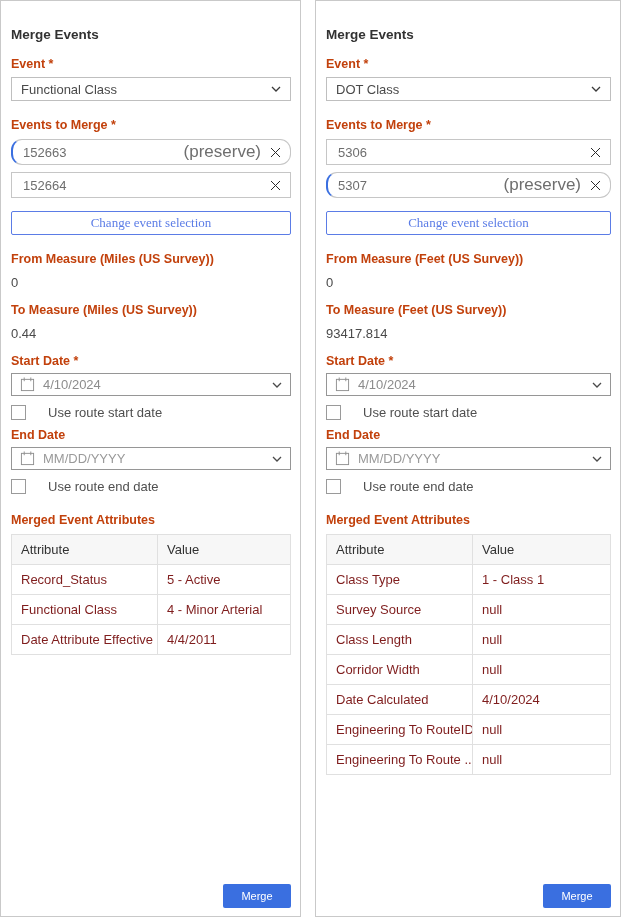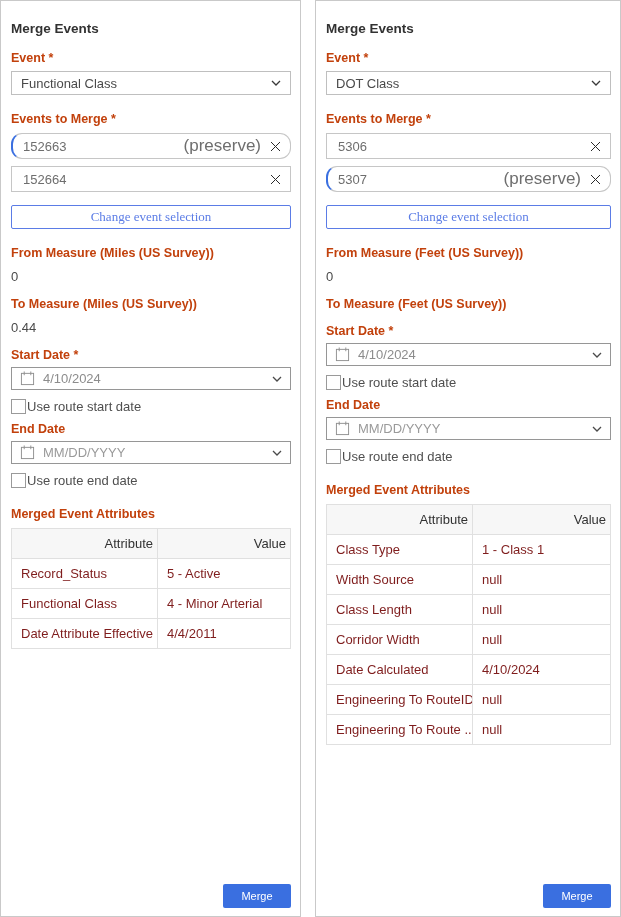--- a/index.html
+++ b/index.html
@@ -14,21 +14,21 @@
     border:1px solid #c9c9c9;
     background:#fff;
     height:917px;
     display:flex; flex-direction:column;
     padding:10px 9px 4px 10px;
   }
   .panel.left  { width:301px; }
   .panel.right { width:306px; }
 
   .panel-title {
-    font-size:13.5px; font-weight:600; color:#323232; margin-top:10px;
+    font-size:13.5px; font-weight:600; color:#323232; margin-top:16px;
   }
   .field-label {
     font-size:12.5px; font-weight:700; color:#c2410c; margin-top:17px;
   }
   .select-box {
     margin-top:6px; height:22px;
     border:1px solid #bfbfbf;
     display:flex; align-items:center; justify-content:space-between;
     padding:0 9px; font-size:13px; color:#4a4a4a;
     cursor:pointer; background:#fff;
@@ -55,37 +55,37 @@
   .value-text { font-size:13px; color:#4a4a4a; margin-top:9px; }
   .date-box {
     margin-top:5px; height:21px; box-sizing:content-box;
     border:1px solid #969696;
     display:flex; align-items:center; gap:8px; padding:0 8px;
     font-size:13px; color:#8c8c8c; cursor:pointer; background:#fff;
   }
   .date-box .chev { margin-left:auto; color:#4a4a4a; }
   .cal-icon { display:flex; color:#8f8f8f; flex:none; }
   .checkbox-row {
-    display:flex; align-items:center; gap:1px; margin-top:9px;
+    display:flex; align-items:center; gap:22px; margin-top:9px;
     font-size:13px; color:#4f4f4f;text-align:right;
   }
   .checkbox {
     width:13px; height:13px; flex:none;
     border:1px solid #9a9a9a; background:#fff; cursor:pointer;
   }
   .attr-table {
     margin-top:7px; width:100%;
     border-collapse:collapse; table-layout:fixed; font-size:13px;
   }
   .attr-table th, .attr-table td {
     border:1px solid #e0e0e0; height:29px;
     padding:0 4px 0 9px; text-align:left;
     overflow:hidden; white-space:nowrap;
   }
-  .attr-table th { background:#f7f7f7; color:#323232; font-weight:400;text-align:right; }
+  .attr-table th { background:#f7f7f7; color:#323232; font-weight:400; }
   .attr-table td { color:#7f1d1d; }
   .attr-table col.c1 { width:146px; }
   .merge-row {
     margin-top:auto; display:flex; justify-content:flex-end; padding-bottom:4px;
   }
   .merge-btn {
     background:#3a6fe0; border:none; border-radius:2px;
     color:#ffffff; font-size:11px; font-family:inherit;
     height:24px; width:68px; cursor:pointer;
   }
@@ -237,20 +237,21 @@
         </svg>
     </span>
   </div>
 
   <button class="outline-btn">Change event selection</button>
 
   <div class="field-label">From Measure (Feet (US Survey))</div>
   <div class="value-text">0</div>
 
   <div class="field-label" style="margin-top:13px">To Measure (Feet (US Survey))</div>
+  <div class="value-text">93417.814</div>
 
   <div class="field-label" style="margin-top:13px">Start Date *</div>
   <div class="date-box">
     <span class="cal-icon">
       <svg width="15" height="15" viewBox="0 0 16 16" fill="none" stroke="currentColor" stroke-width="1">
           <rect x="1.5" y="2.5" width="13" height="12"></rect>
           <path d="M4.5 0.5v4M11.5 0.5v4"></path>
         </svg>
     </span>
     <span>4/10/2024</span>
@@ -296,21 +297,21 @@
         <th>Attribute</th>
         <th>Value</th>
       </tr>
     </thead>
     <tbody>
       <tr>
         <td>Class Type</td>
         <td>1 - Class 1</td>
       </tr>
       <tr>
-        <td>Width Source</td>
+        <td>Survey Source</td>
         <td>null</td>
       </tr>
       <tr>
         <td>Class Length</td>
         <td>null</td>
       </tr>
       <tr>
         <td>Corridor Width</td>
         <td>null</td>
       </tr>

